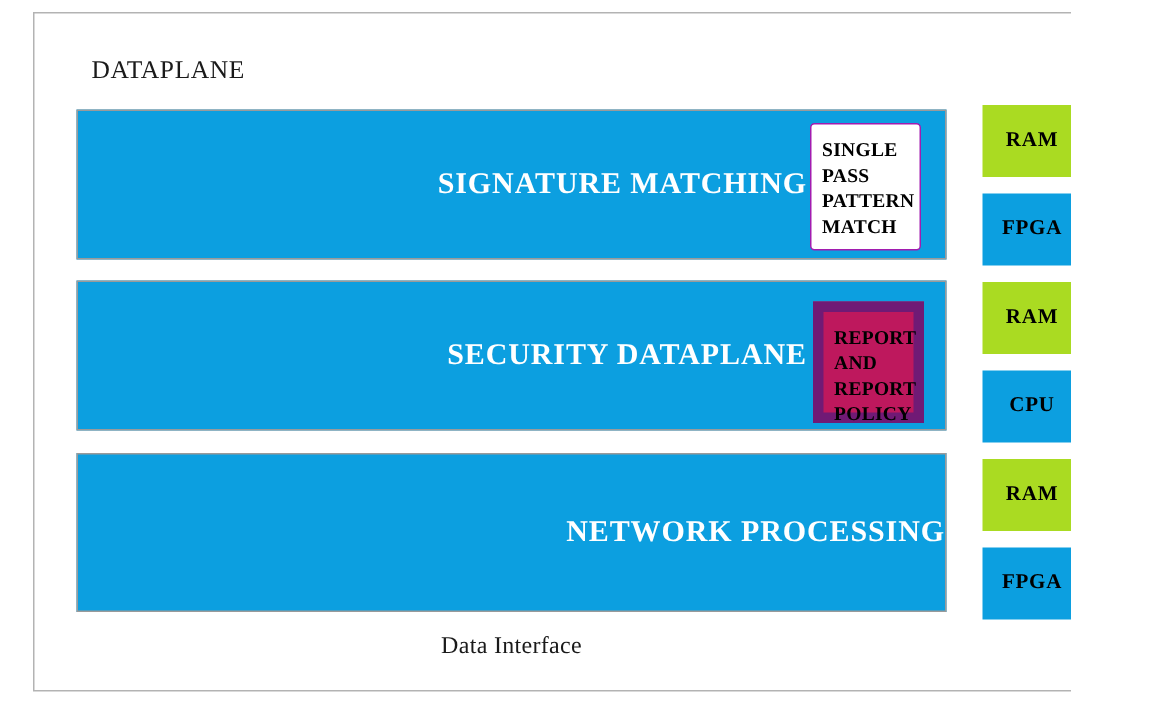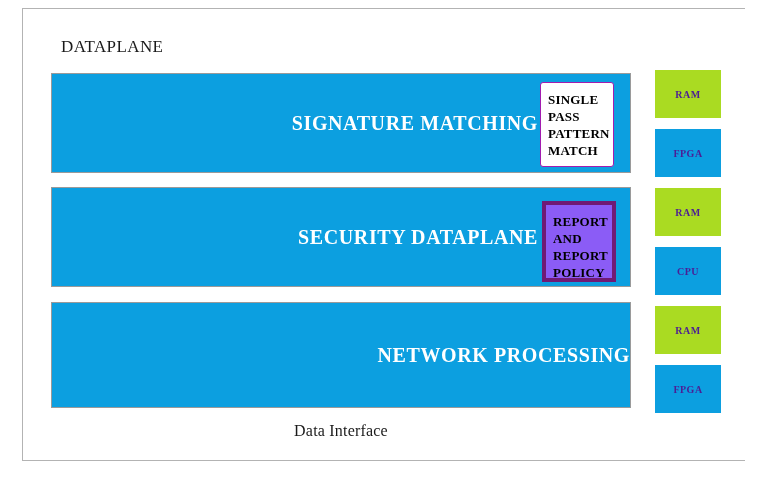--- a/index.html
+++ b/index.html
@@ -11,21 +11,20 @@
   body {
     font-family: "Liberation Serif", "DejaVu Serif", serif;
   }
 
   #canvas {
     position: relative;
     width: 714px;
     height: 482px;
     background: #ffffff;
     overflow: hidden;
-    padding-left: 31px;
   }
 
   
   .frame {
     position: absolute;
     left: 22px;
     top: 8px;
     width: 738px;
     height: 453px;
     border: 1px solid #b3b3b3;
@@ -93,38 +92,38 @@
     height: 85px;
     background: #ffffff;
     border: 1px solid #a21caf;
     border-radius: 3px;
   }
   .inset-green {
     left: 490px;
     top: 13px;
     width: 74px;
     height: 81px;
-    background: #8b5cf6;
-    border: 4px solid #701a75;
+    background: #be185d;
+    border: 7px solid #701a75;
   }
   .inset-line { display: block; }
 
   
   .hw-box {
     position: absolute;
     left: 632px;
     width: 66px;
     height: 48px;
     box-sizing: border-box;
     display: flex;
     align-items: center;
     justify-content: center;
-    color: #4c1d95;
+    color: #000000;
     font-weight: bold;
-    font-size: 10px;
+    font-size: 14px;
     letter-spacing: 0.5px;
   }
   .hw-green { background: #aadb22; }
   .hw-blue  { background: #0c9fe0; }
 
   .hw-0 { top: 61px; }
   .hw-1 { top: 120px; }
   .hw-2 { top: 179px; }
   .hw-3 { top: 238px; }
   .hw-4 { top: 297px; }

